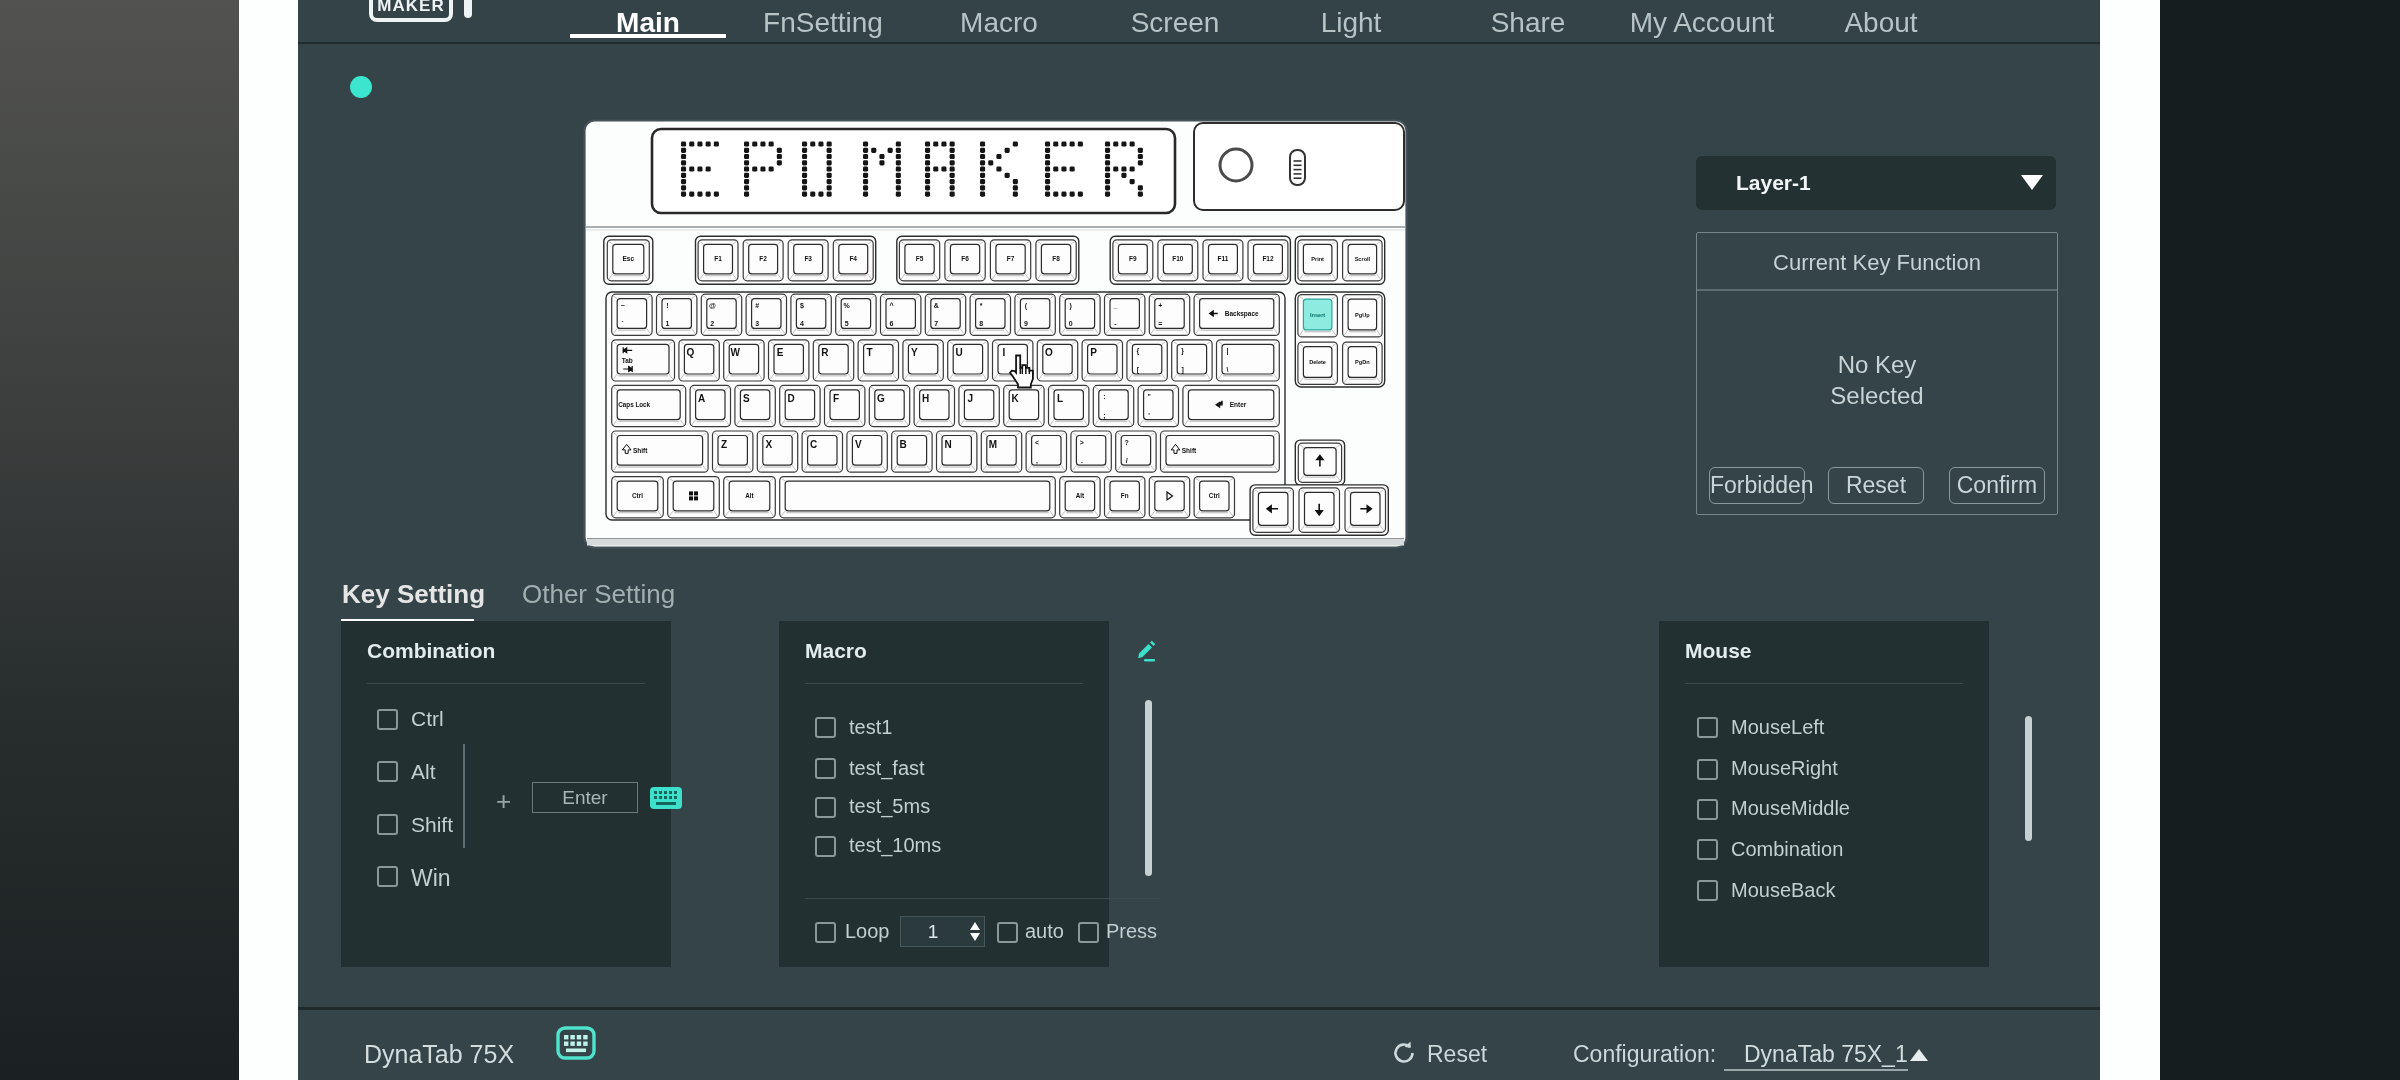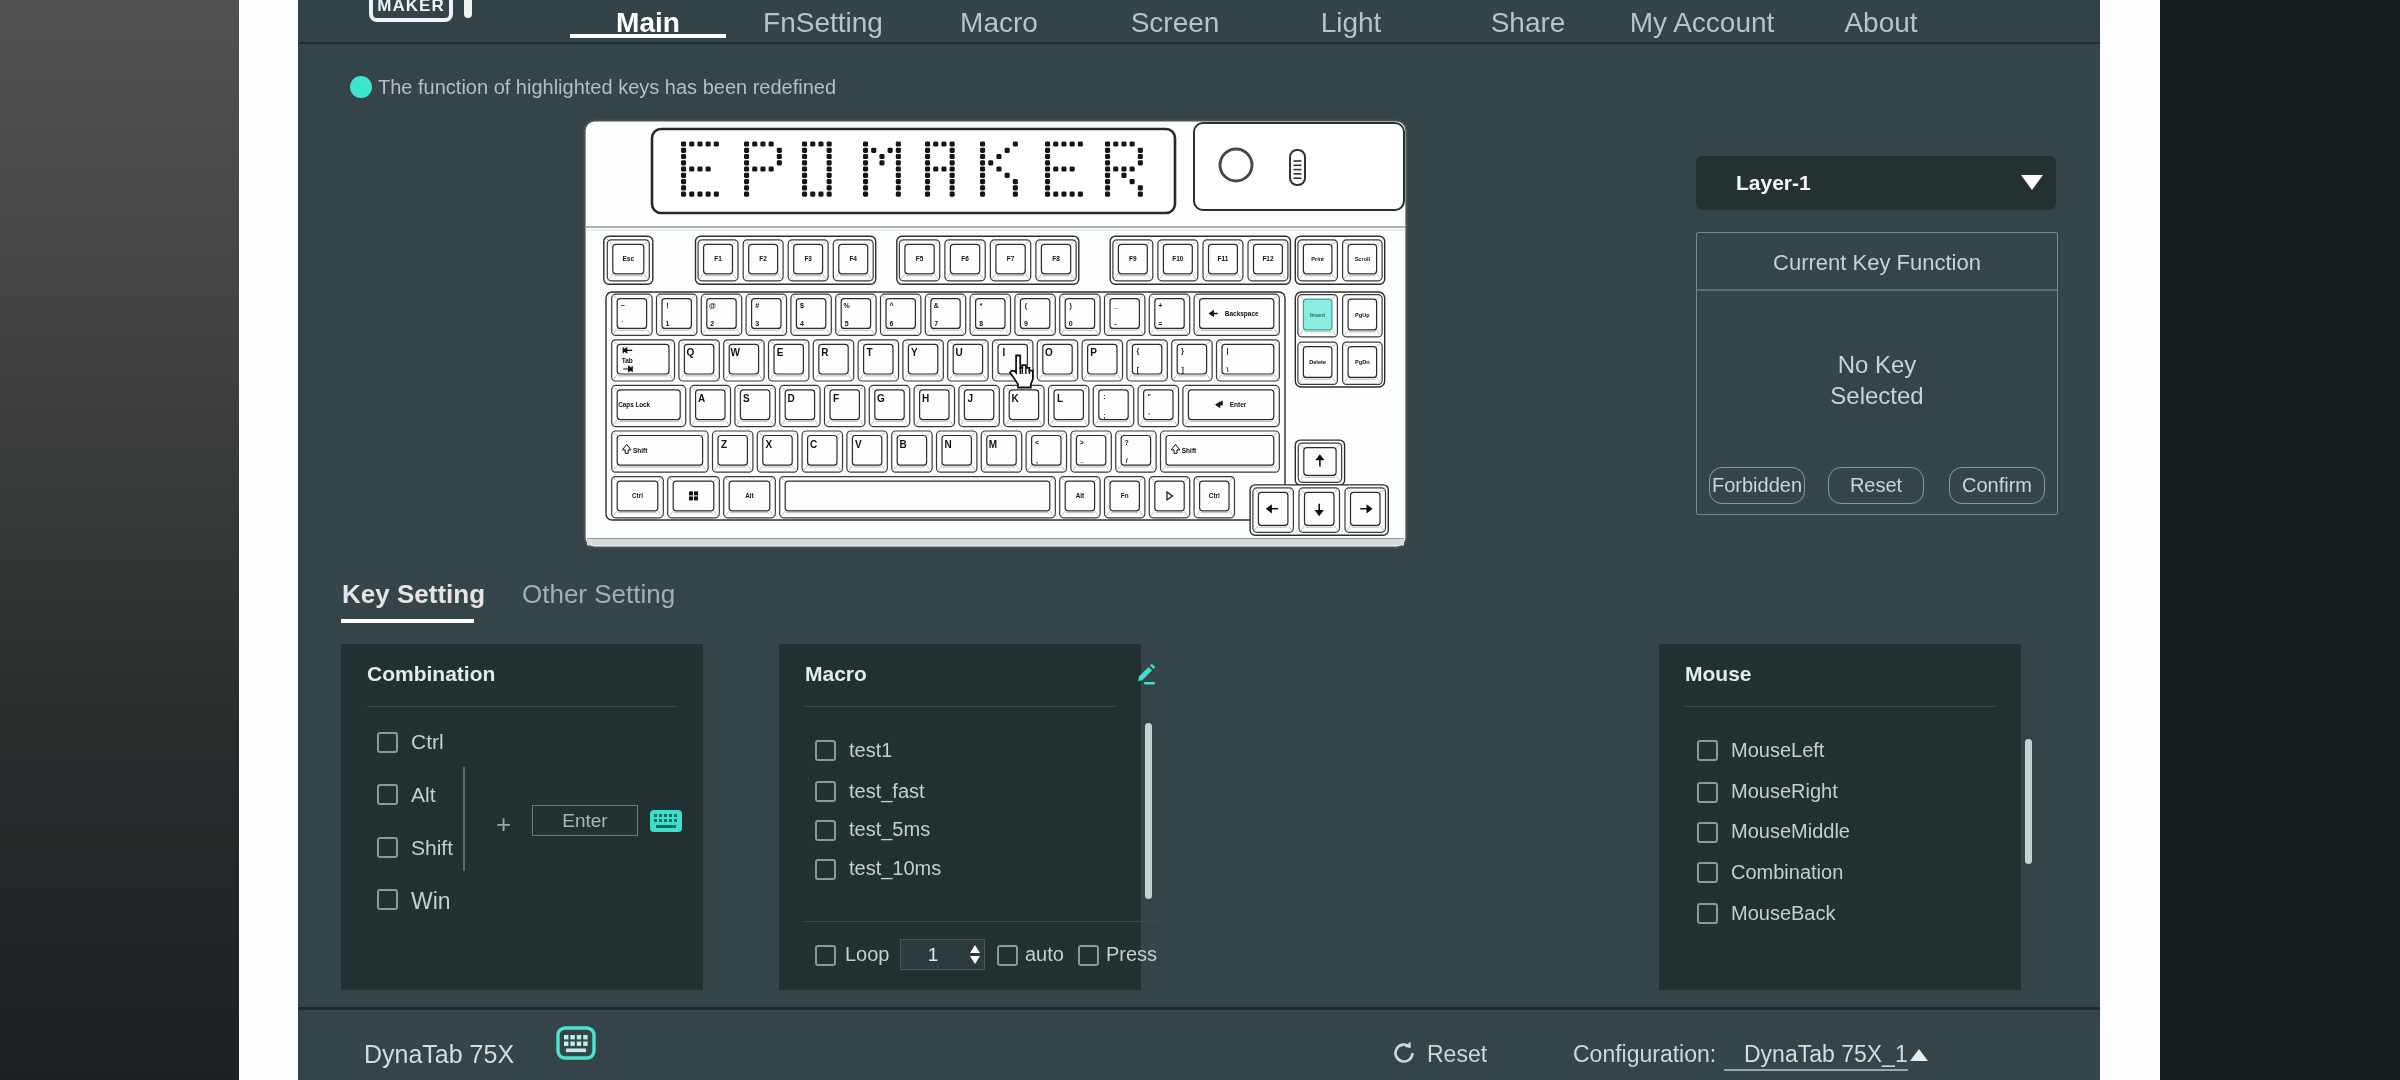--- a/index.html
+++ b/index.html
@@ -2,24 +2,24 @@
 <html><head><meta charset="utf-8">
 <style>
 * { margin:0; padding:0; box-sizing:border-box; }
 html,body { width:2400px; height:1080px; overflow:hidden; }
 body { font-family:"Liberation Sans", sans-serif; background:#161d1e; position:relative; }
 .abs { position:absolute; }
 .chk { position:absolute; width:21px; height:21px; border:2px solid #8b989a; border-radius:3px; background:transparent; }
 .lbl { position:absolute; color:#c3cfd0; font-size:20px; white-space:nowrap; }
 .ptitle { position:absolute; left:26px; top:18px; color:#e3ecec; font-size:21px; font-weight:bold; }
 .psep { position:absolute; left:26px; right:26px; top:62px; height:1px; background:#3c4c4c; }
-.panel { position:absolute; top:644px; width:362px; height:346px; background:#223031; }
+.panel { position:absolute; top:621px; width:330px; height:346px; background:#223031; }
 .sbar { position:absolute; width:7px; border-radius:3.5px; background:#c7d1d2; }
 .navitem { position:absolute; color:#b7c3c5; font-size:28px; transform:translateX(-50%); white-space:nowrap; top:7px;}
-.btn { position:absolute; top:234px; height:37px; border:1px solid #8a999c; border-radius:13px; color:#c9d5d7; font-size:20px; text-align:center; line-height:35px; }
+.btn { position:absolute; top:234px; height:37px; border:1px solid #8a999c; border-radius:6px; color:#c9d5d7; font-size:23px; text-align:center; line-height:35px; }
 </style></head>
 <body>
 <div class="abs" style="left:0;top:0;width:239px;height:1080px;background:linear-gradient(180deg,#525351 0%,#3e403f 35%,#282e2e 65%,#1b2122 100%);"></div>
 <div class="abs" style="left:239px;top:0;width:59px;height:1080px;background:#fdfefe;"></div>
 <div class="abs" style="left:2100px;top:0;width:60px;height:1080px;background:#fdfefe;"></div>
 <div class="abs" style="left:2160px;top:0;width:240px;height:1080px;background:#161d1e;"></div>
 <div class="abs" id="app" style="left:298px;top:0;width:1802px;height:1080px;background:#344449;">
 <div class="abs" style="left:0;top:0;width:1802px;height:44px;background:#334348;border-bottom:2px solid #202c2e;">
 <div class="abs" style="left:71px;top:-27px;width:84px;height:49px;border:4px solid #eef3f4;border-radius:8px;overflow:hidden;">
         <div class="abs" style="left:0;right:0;bottom:2px;color:#eef3f4;font-size:17px;font-weight:bold;text-align:center;letter-spacing:1px;">MAKER</div>
@@ -29,21 +29,20 @@
 <div class="navitem" style="left:525px;">FnSetting</div>
 <div class="navitem" style="left:701px;">Macro</div>
 <div class="navitem" style="left:877px;">Screen</div>
 <div class="navitem" style="left:1053px;">Light</div>
 <div class="navitem" style="left:1230px;">Share</div>
 <div class="navitem" style="left:1404px;">My Account</div>
 <div class="navitem" style="left:1583px;">About</div>
 <div class="abs" style="left:272px;top:34px;width:156px;height:4px;background:#fff;"></div>
 </div>
 <div class="abs" style="left:52px;top:76px;width:22px;height:22px;border-radius:50%;background:#3ce5cd;"></div>
-<div class="abs" style="left:80px;top:76px;color:#b3bfc1;font-size:20px;">The function of highlighted keys has been redefined</div>
 <div class="abs" style="left:285px;top:119px;width:825px;height:430px;"><svg width="825" height="430" viewBox="0 0 825 430" xmlns="http://www.w3.org/2000/svg" font-family="Liberation Sans, sans-serif">
         <rect x="1.5" y="1.5" width="822" height="427" rx="10" fill="#fcfdfd" stroke="#45525a" stroke-width="2.2"></rect>
         <rect x="4" y="419.5" width="817" height="7" fill="#d7dbdb"></rect>
         <line x1="4" y1="419.5" x2="821" y2="419.5" stroke="#8f9698" stroke-width="1"></line>
         <line x1="3" y1="108" x2="822" y2="108" stroke="#8f9698" stroke-width="1.4"></line>
         <line x1="3" y1="111" x2="822" y2="111" stroke="#d9dddd" stroke-width="1.2"></line>
         <rect x="69" y="10" width="523" height="84" rx="9" fill="#ffffff" stroke="#282828" stroke-width="2.6"></rect>
         <rect x="98.0" y="22.5" width="5.1" height="5.1" rx="1.4" fill="#151515"></rect>
         <rect x="106.2" y="22.5" width="5.1" height="5.1" rx="1.4" fill="#151515"></rect>
         <rect x="114.4" y="22.5" width="5.1" height="5.1" rx="1.4" fill="#151515"></rect>

